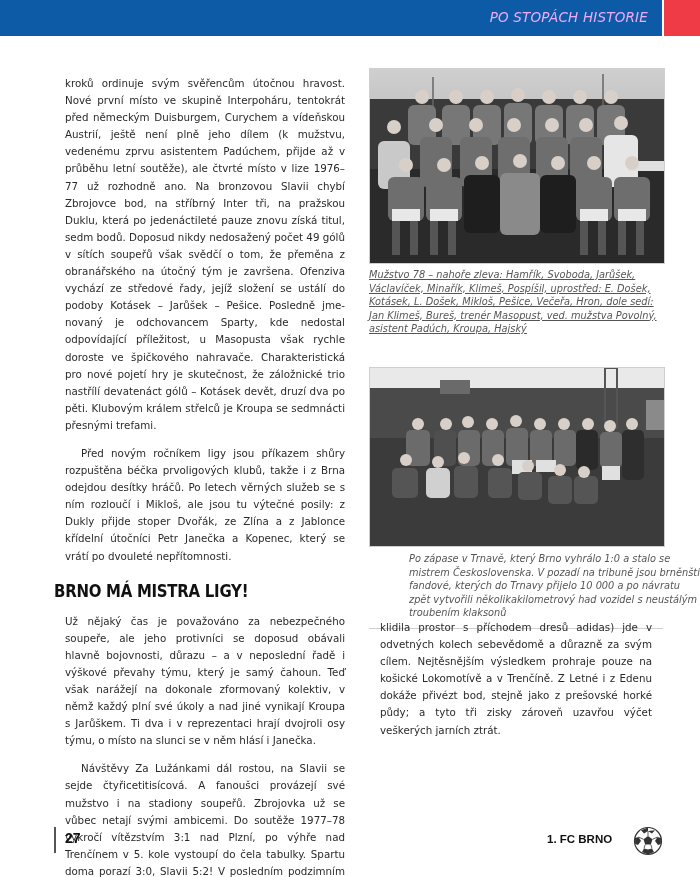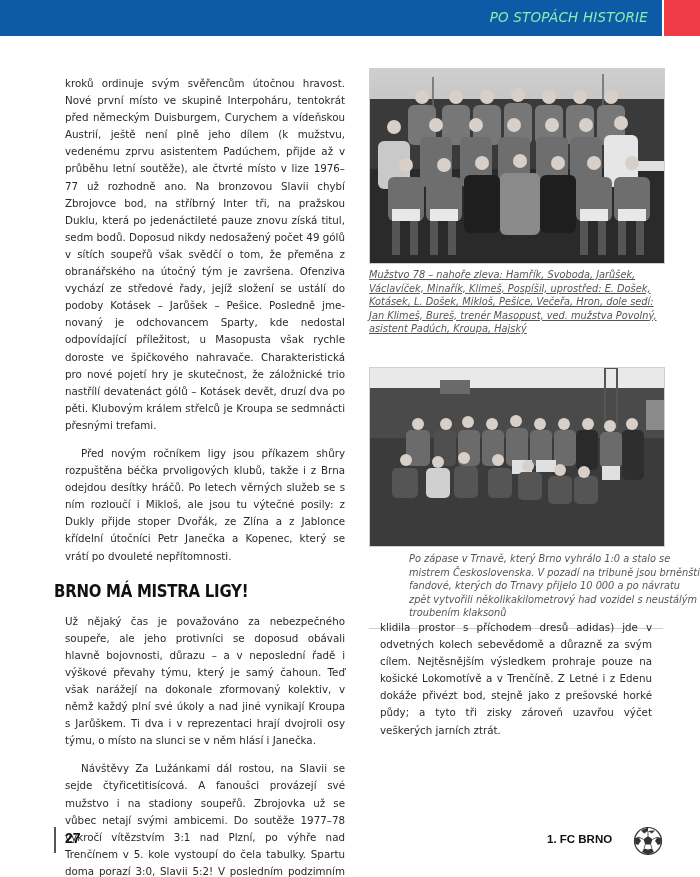--- a/index.html
+++ b/index.html
@@ -1,20 +1,20 @@
 <!DOCTYPE html>
 <html><head>
 <meta charset="utf-8">
 <style>
   html, body { margin: 0; padding: 0; background: #ffffff; }
   body { width: 700px; height: 877px; position: relative; overflow: hidden;
          font-family: "Liberation Sans", sans-serif; color: #222; }
 
   .header-bar { position: absolute; left: 0; top: 0; width: 662px; height: 36px; background: #0d5aa7; }
-  .header-title { position: absolute; right: 14px; top: 9px; color: #86efac; font-style: italic;
+  .header-title { position: absolute; right: 14px; top: 9px; color: #f0abfc; font-style: italic;
                   font-size: 13.5px; letter-spacing: 0.2px; font-family: "DejaVu Sans", sans-serif; }
   .header-red { position: absolute; left: 664px; top: 0; width: 36px; height: 36px; background: #ef3b45; }
 
   .col-left { position: absolute; left: 54px; top: 64px; width: 302px; }
   .col-right-text { position: absolute; left: 369px; top: 608px; width: 294px; }
 
   p.body { margin: 11px; font-family: "DejaVu Sans", sans-serif; font-size: 10.3px; line-height: 17.1px;
            text-align: justify; color: #2a2a2a; hyphens: manual; }
   p.body.indent { text-indent: 16px; }
 

